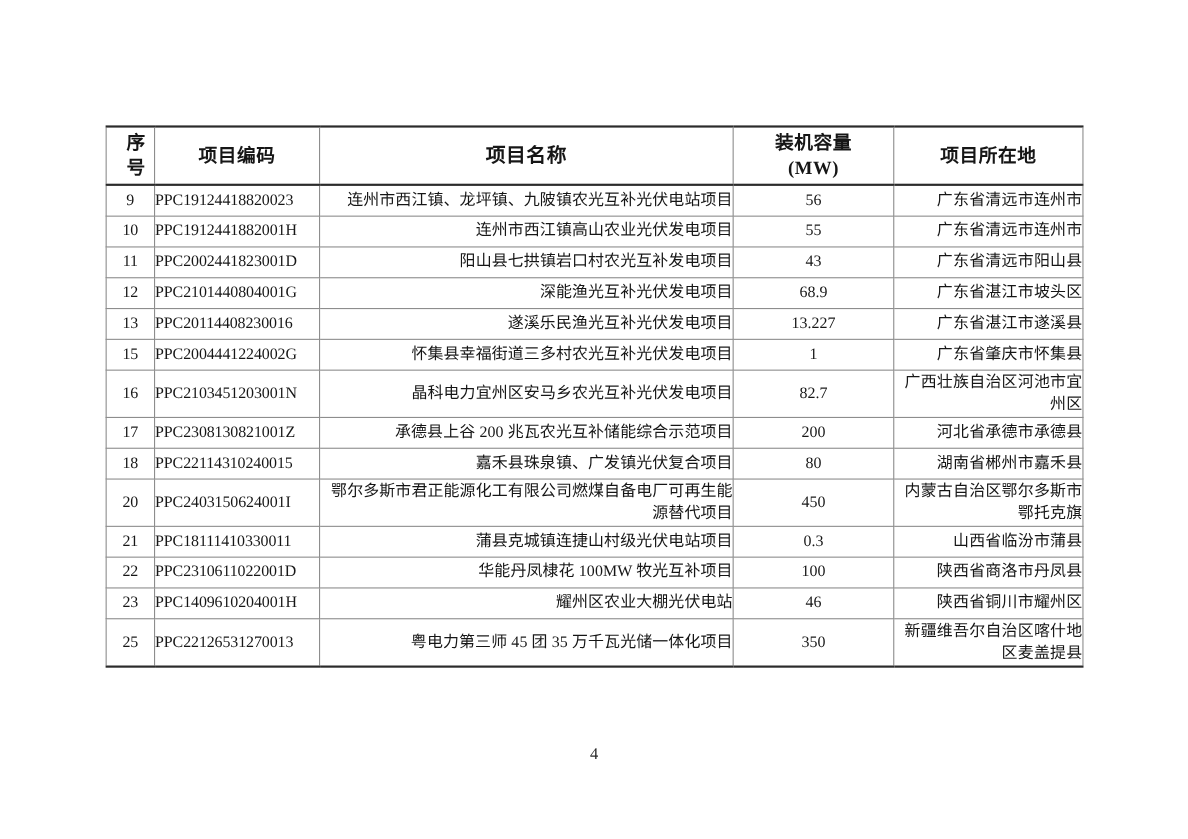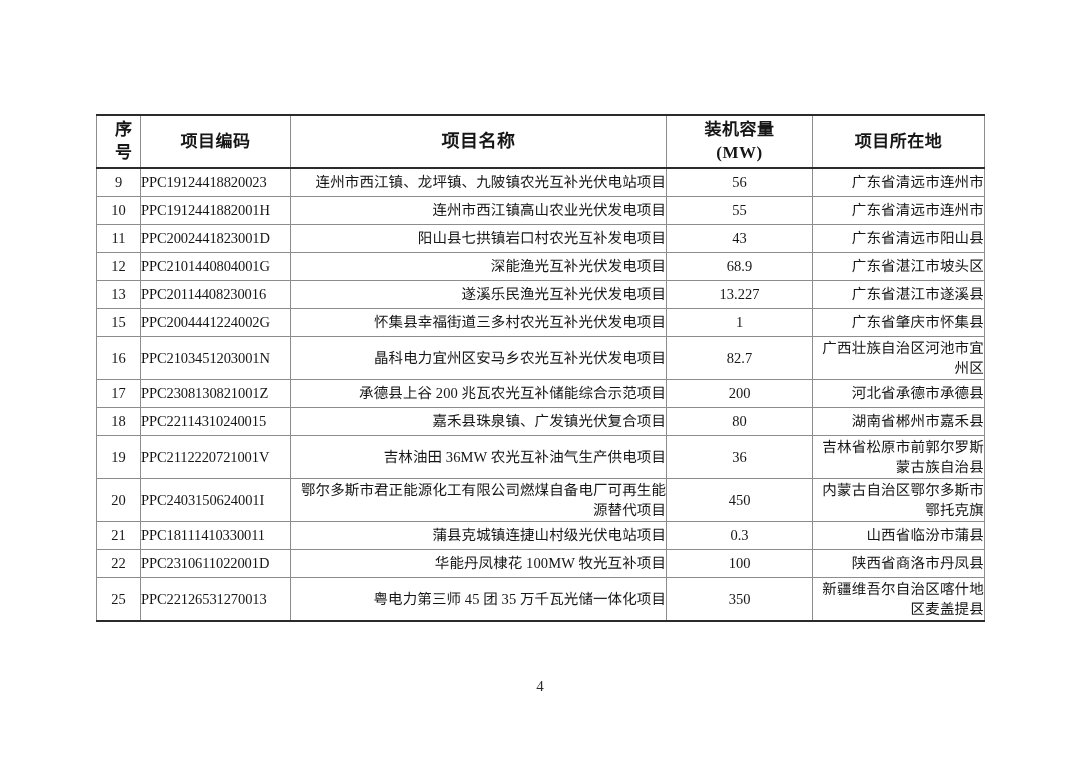--- a/index.html
+++ b/index.html
@@ -210,46 +210,46 @@
             <td class="cell-loc">河北省承德市承德县</td>
           </tr>
           <tr>
             <td class="cell-seq">18</td>
             <td class="cell-code">PPC22114310240015</td>
             <td class="cell-name">嘉禾县珠泉镇、广发镇光伏复合项目</td>
             <td class="cell-cap">80</td>
             <td class="cell-loc">湖南省郴州市嘉禾县</td>
           </tr>
           <tr class="tall">
-            <td class="cell-seq">19</td>
-            <td class="cell-code">PPC2112220721001V</td>
-            <td class="cell-name">吉林油田 36MW 农光互补油气生产供电项目</td>
-            <td class="cell-cap">36</td>
-            <td class="cell-loc">吉林省松原市前郭尔罗斯蒙古族自治县</td>
-          </tr>
-          <tr class="tall">
             <td class="cell-seq">20</td>
             <td class="cell-code">PPC2403150624001I</td>
             <td class="cell-name">鄂尔多斯市君正能源化工有限公司燃煤自备电厂可再生能源替代项目</td>
             <td class="cell-cap">450</td>
             <td class="cell-loc">内蒙古自治区鄂尔多斯市鄂托克旗</td>
           </tr>
           <tr>
             <td class="cell-seq">21</td>
             <td class="cell-code">PPC18111410330011</td>
             <td class="cell-name">蒲县克城镇连捷山村级光伏电站项目</td>
             <td class="cell-cap">0.3</td>
             <td class="cell-loc">山西省临汾市蒲县</td>
           </tr>
           <tr>
             <td class="cell-seq">22</td>
             <td class="cell-code">PPC2310611022001D</td>
             <td class="cell-name">华能丹凤棣花 100MW 牧光互补项目</td>
             <td class="cell-cap">100</td>
             <td class="cell-loc">陕西省商洛市丹凤县</td>
+          </tr>
+          <tr>
+            <td class="cell-seq">23</td>
+            <td class="cell-code">PPC1409610204001H</td>
+            <td class="cell-name">耀州区农业大棚光伏电站</td>
+            <td class="cell-cap">46</td>
+            <td class="cell-loc">陕西省铜川市耀州区</td>
           </tr>
           <tr class="tall extra-tall">
             <td class="cell-seq">25</td>
             <td class="cell-code">PPC22126531270013</td>
             <td class="cell-name">粤电力第三师 45 团 35 万千瓦光储一体化项目</td>
             <td class="cell-cap">350</td>
             <td class="cell-loc">新疆维吾尔自治区喀什地区麦盖提县</td>
           </tr>
         </tbody>
     </table>

